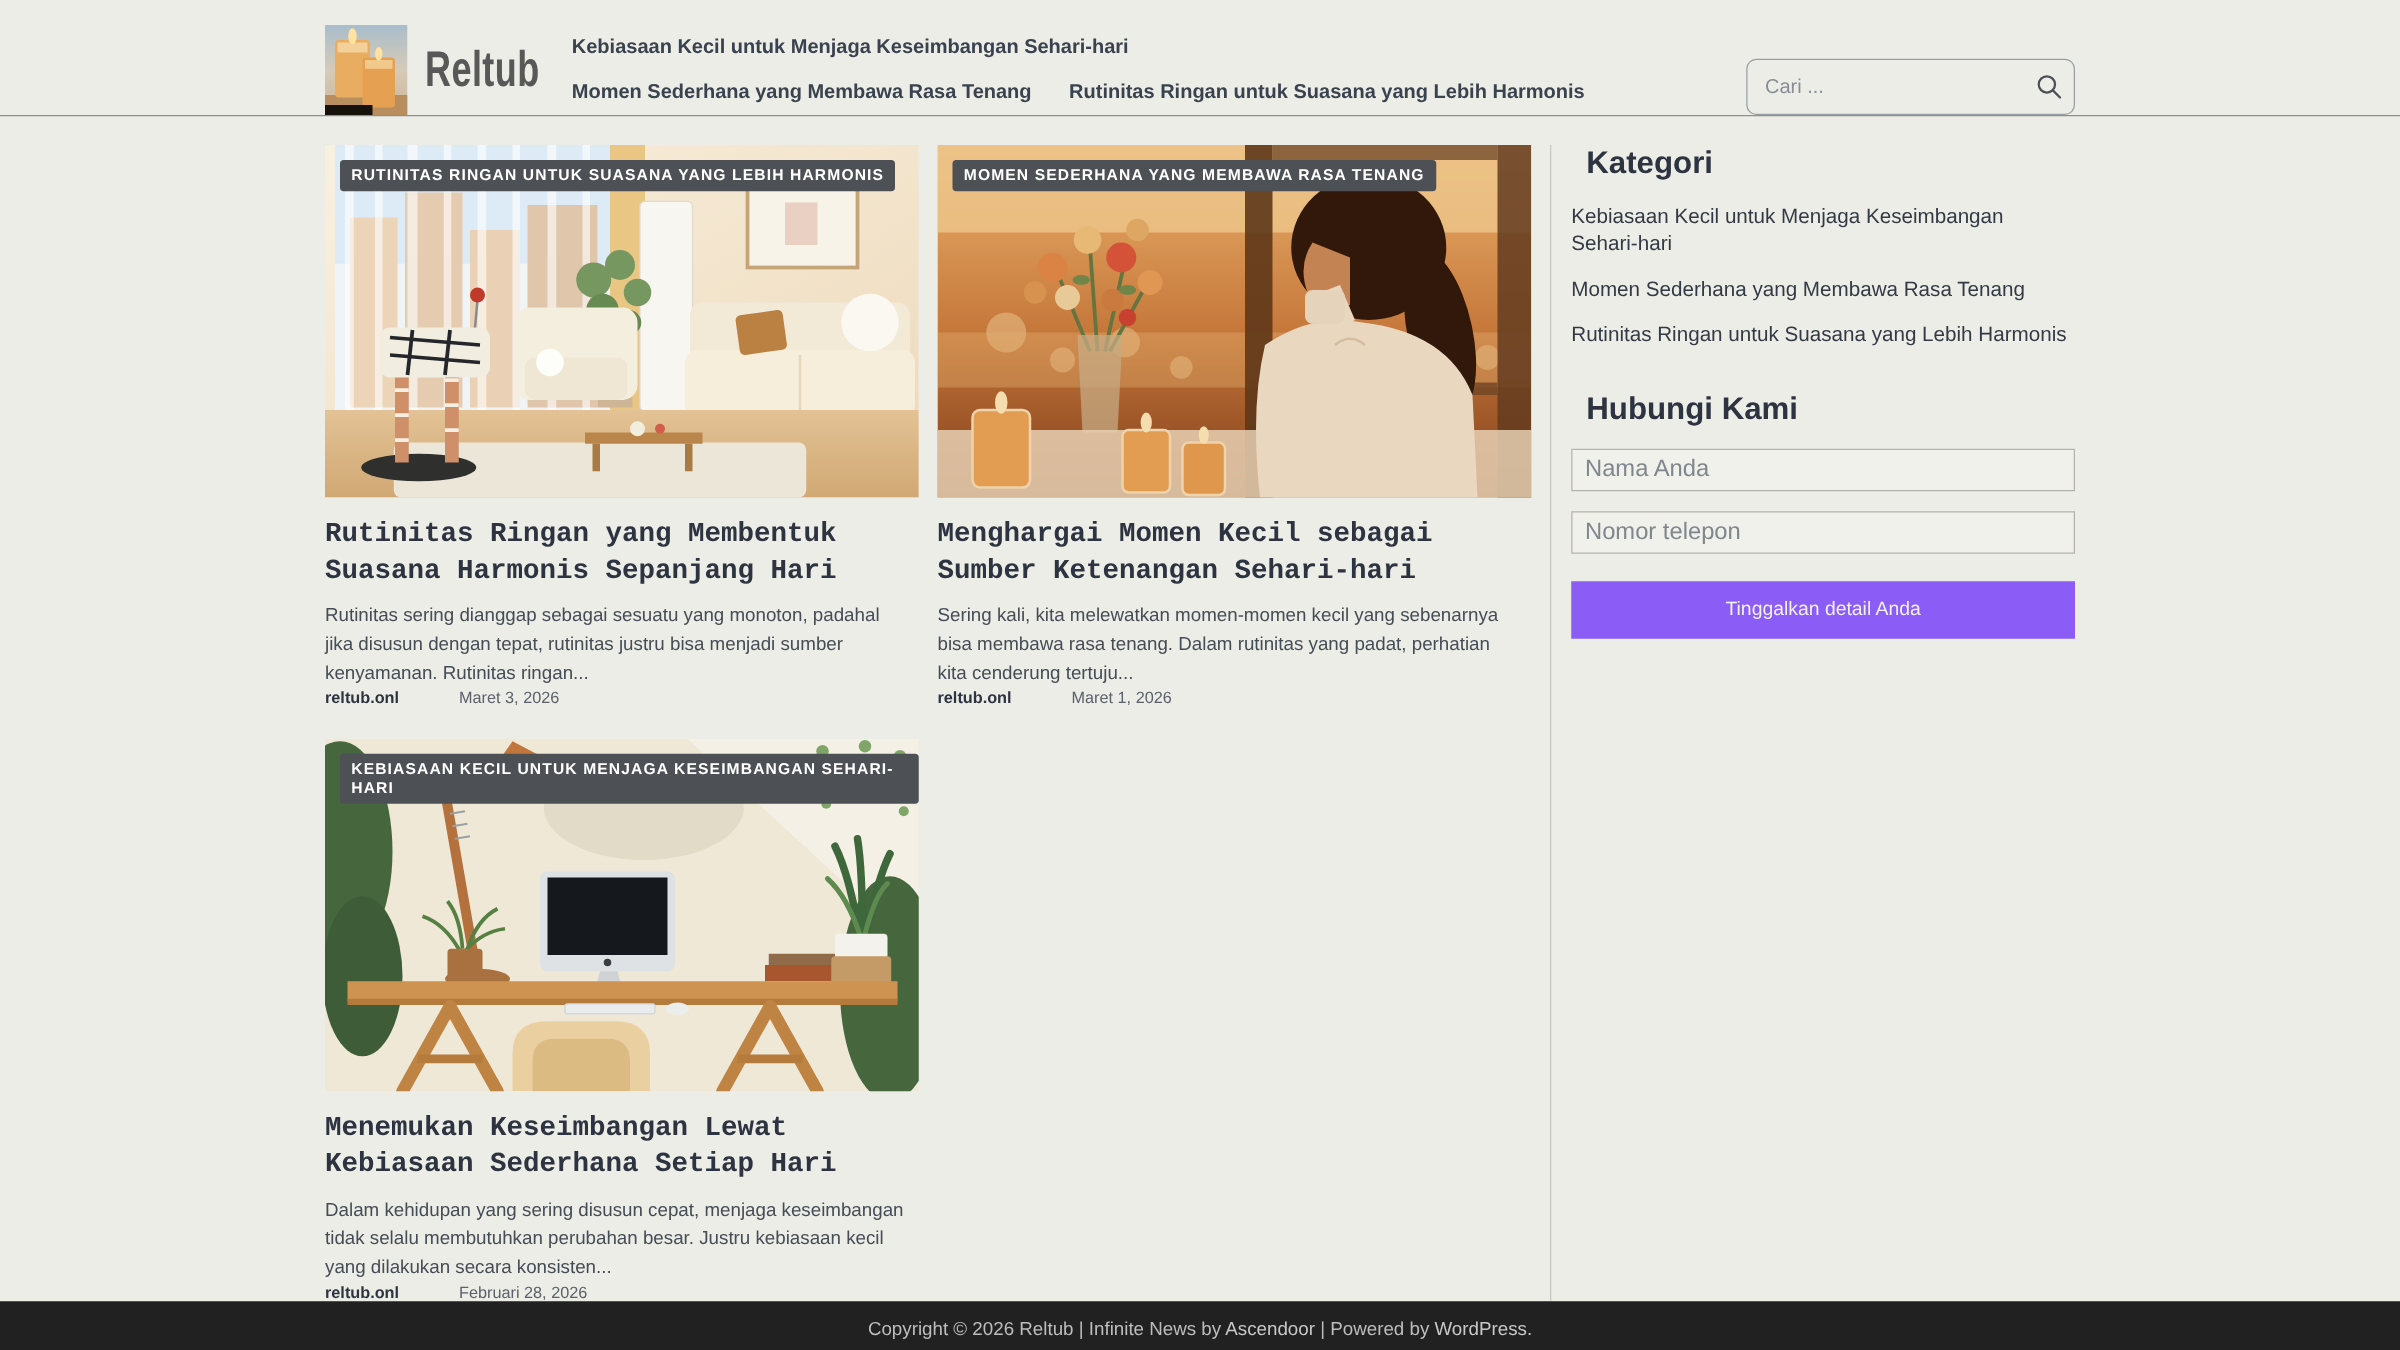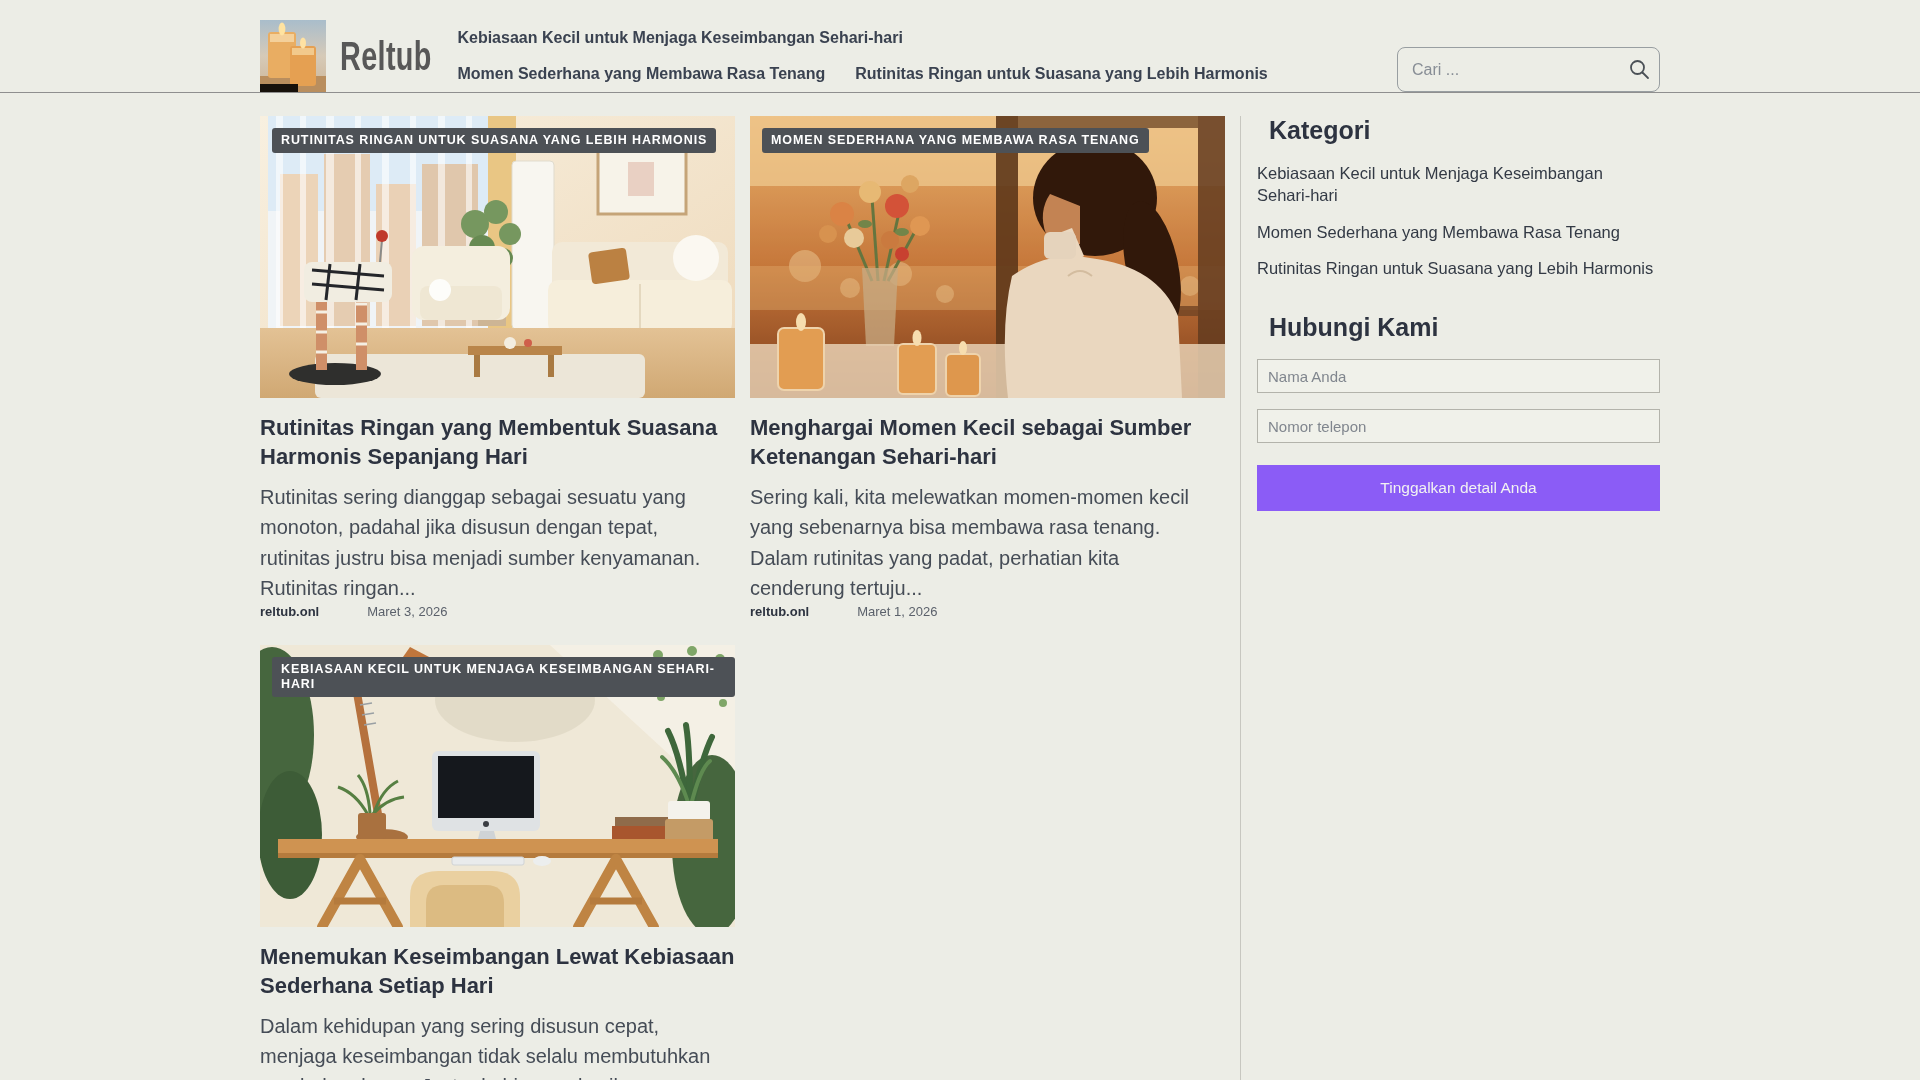--- a/index.html
+++ b/index.html
@@ -38,37 +38,37 @@
   .articles { display:grid; grid-template-columns:475px 475px; column-gap:15px; row-gap:26px; }
 
   .article-thumb { position:relative; width:475px; height:282px; display:block; }
   .article-thumb svg { width:100%; height:100%; display:block; }
   .badge {
     position:absolute; top:12px; left:12px;
     background:#4d5156; color:#ffffff;
     font-size:12.5px; font-weight:700; letter-spacing:0.9px; text-transform:uppercase;
     padding:5px 9px; border-radius:3px; line-height:1.2;
   }
-  .article-title { margin:15px 0 0; font-size:22px; font-weight:700; line-height:1.32; }
+  .article-title { margin:15px 0 0; font-size:22px; font-weight:700; line-height:1.32;font-family:Liberation Mono, monospace; }
   .article-title a { color:#2d3340; }
-  .article-excerpt { margin:11px 0 0; font-size:20px; color:#454c56; line-height:1.52; padding-right:6px; }
+  .article-excerpt { margin:11px 0 0; font-size:15px; color:#454c56; line-height:1.52; padding-right:6px; }
   .article-meta { display:flex; align-items:center; gap:48px; font-size:13px; }
   .meta-author { font-weight:700; color:#2d3340; }
   .meta-date { color:#5b616b; }
 
   
   .sidebar { flex:1; margin-left:15px; border-left:1px solid #c7c7c0; padding-left:16px; }
   .widget-title { font-size:25px; font-weight:700; color:#2d3340; margin:0 12px 17px; }
   .cat-list { list-style:none; margin:0 0 34px; padding:0; }
   .cat-list li { margin-bottom:14px; }
   .cat-list a { font-size:16.5px; color:#333a45; line-height:1.35; display:block; }
   .contact-form { margin-top:10px; }
   .form-input {
     display:block; width:100%; height:34px; border:1px solid #b3b3ab; background:#f0f1ea;
-    padding:16px 10px; font-size:15px; color:#333a45; margin-bottom:16px;
+    padding:16px 10px; font-size:19px; color:#333a45; margin-bottom:16px;
     font-family:"Liberation Sans", sans-serif; outline:none;
   }
   .form-input::placeholder { color:#80868e; }
   .submit-btn {
     width:100%; height:46px; margin-top:6px; background:#8b5cf6; border:none;
     color:#f2f2f2; font-size:15.5px; font-family:"Liberation Sans", sans-serif; cursor:pointer;
   }
 
   
   .site-footer { height:45px; flex-shrink:0; background:#212121; display:flex; align-items:center; justify-content:center; }

